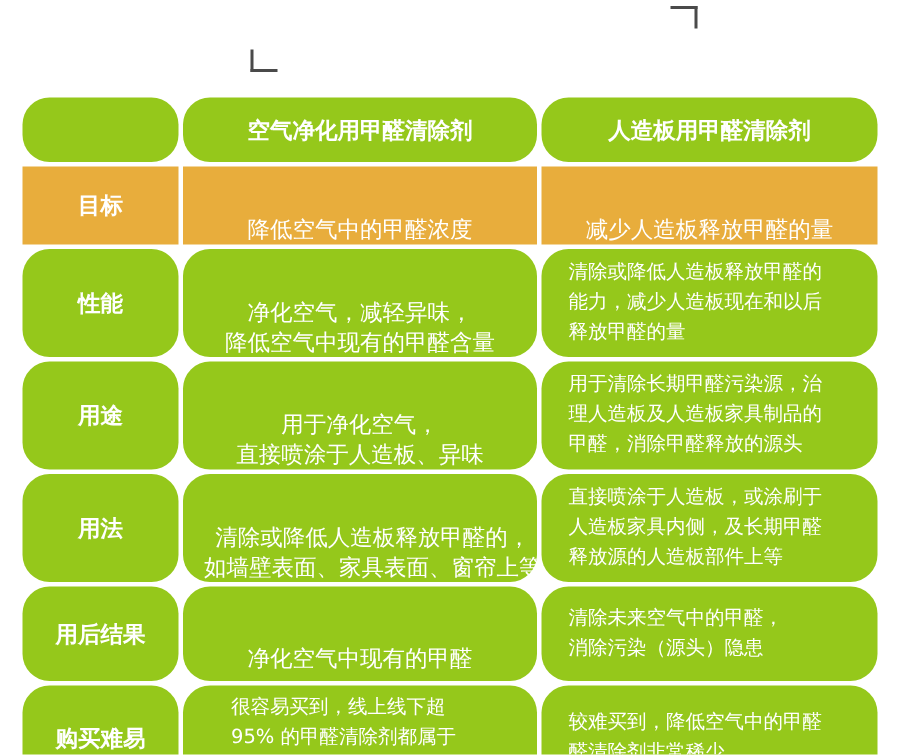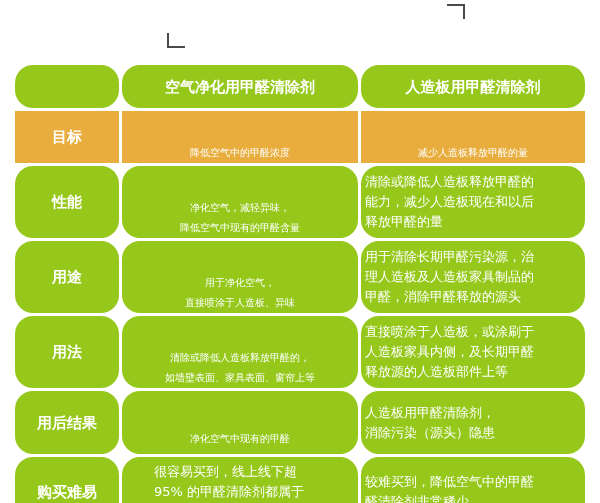--- a/index.html
+++ b/index.html
@@ -101,31 +101,31 @@
   .row-label {
     font-size: 15px;
     font-weight: bold;
     text-align: center;
     line-height: 20px;
     padding: 0 16px;
   }
 
   
   .body-center {
-    font-size: 10px;
+    font-size: 15px;
     line-height: 20px;
     text-align: center;
     padding: 0 14px;
     margin-top: 32px;
   }
   .body-left {
     font-size: 13px;
     line-height: 20px;
     text-align: left;
-    padding: 0 4px;
+    padding: 0 18px;
   }
   .body-left-pad {
     font-size: 13px;
     line-height: 20px;
     text-align: left;
     padding: 0 10px 0 32px;
   }
 
   .line { display: block; white-space: nowrap; }
 
@@ -270,21 +270,21 @@
         <td class="green">
           <div class="cell">
             <div class="cell-inner body-center">
               <span class="line">净化空气中现有的甲醛</span>
             </div>
           </div>
         </td>
         <td class="green">
           <div class="cell">
             <div class="cell-inner body-left">
-              <span class="line">人造板用甲醛清除剂，</span>
+              <span class="line">清除未来空气中的甲醛，</span>
               <span class="line">消除污染（源头）隐患</span>
             </div>
           </div>
         </td>
       </tr>
       <tr class="r-purchase">
         <td class="green">
           <div class="cell">
             <div class="cell-inner row-label">购买难易</div>
           </div>

